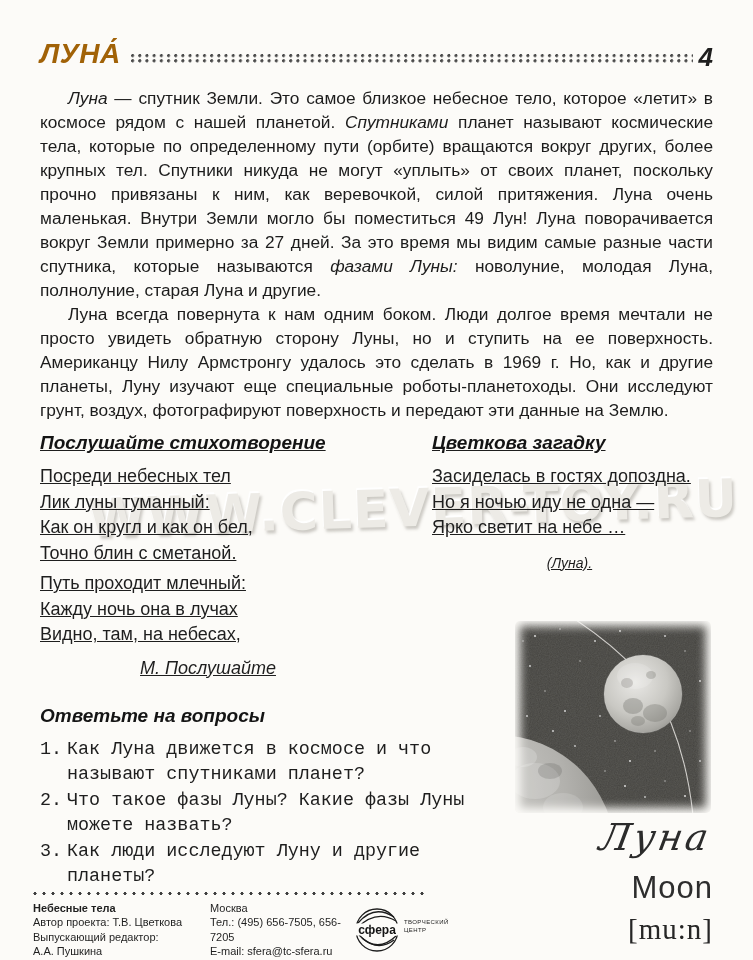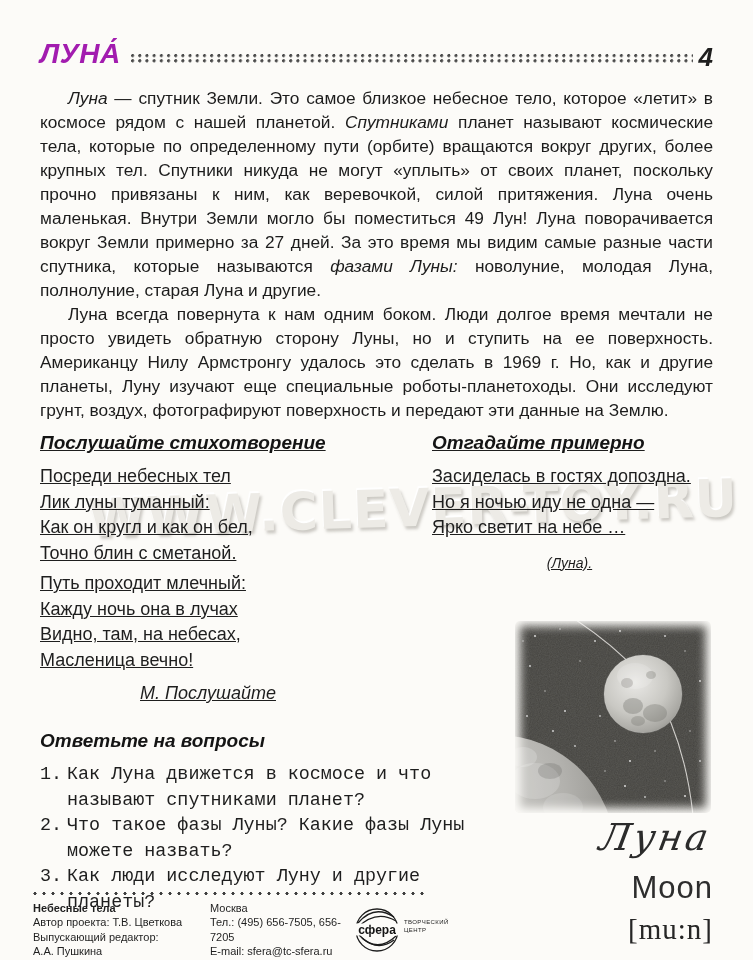--- a/index.html
+++ b/index.html
@@ -20,21 +20,21 @@
     font-size:52px;letter-spacing:1px;white-space:nowrap;
     color:#edebe6;
     text-shadow:-1px -2px 1px #ffffff, 2px 3px 3px rgba(145,140,130,0.45);
     transform:rotate(-1.8deg);
   }
 
   .content{position:relative;z-index:1;}
 
   
   .title-row{display:flex;align-items:flex-end;margin:38px 40px 0 40px;}
-  .page-title{font-size:28px;font-weight:bold;font-style:italic;letter-spacing:0.5px;color:#a21caf;}
+  .page-title{font-size:28px;font-weight:bold;font-style:italic;letter-spacing:0.5px;color:#a16207;}
   .leader{flex:1;height:10px;margin:0 6px 6px 10px;
     background-image:radial-gradient(circle at 1.6px 1.6px,#4a4a4a 1.35px,transparent 1.75px);
     background-size:7.2px 5.2px;}
   .page-num{font-size:26px;font-weight:bold;font-style:italic;line-height:1;}
 
   
   .intro{margin:16px 40px 0 40px;text-align:justify;font-size:17.3px;line-height:24px;color:#1c1c1c;}
   .body-para{margin:0;text-indent:28px;}
 
   
@@ -106,27 +106,26 @@
         <div class="stanza">
             <div class="poem-line">Посреди небесных тел</div>
             <div class="poem-line">Лик луны туманный:</div>
             <div class="poem-line">Как он кругл и как он бел,</div>
             <div class="poem-line">Точно блин с сметаной.</div>
           </div>
         <div class="stanza">
             <div class="poem-line">Путь проходит млечный:</div>
             <div class="poem-line">Кажду ночь она в лучах</div>
             <div class="poem-line">Видно, там, на небесах,</div>
-            <div class="poem-line">Масленица вечно!</div>
           </div>
         <div class="poem-author">М. Послушайте</div>
       </div>
 
       <div class="col-riddle">
-        <p class="section-heading">Отгадайте примерно</p>
+        <p class="section-heading">Цветкова загадку</p>
         <div>
             <div class="riddle-line">Засиделась в гостях допоздна.</div>
             <div class="riddle-line">Но я ночью иду не одна —</div>
             <div class="riddle-line">Ярко светит на небе …</div>
           </div>
         <div class="riddle-answer">(Луна).</div>
       </div>
     </div>
 
     <div class="questions">

